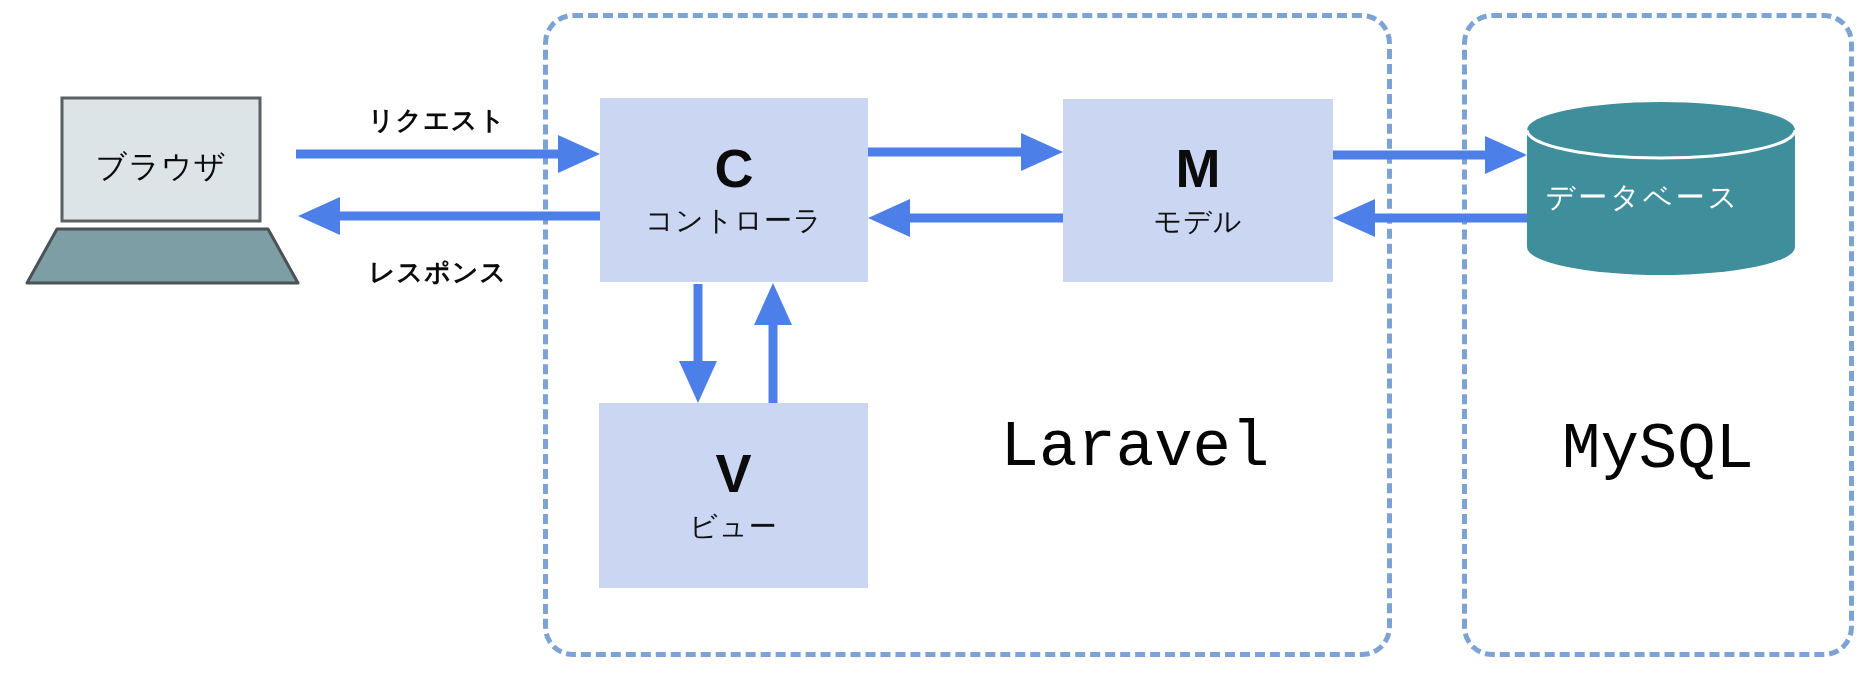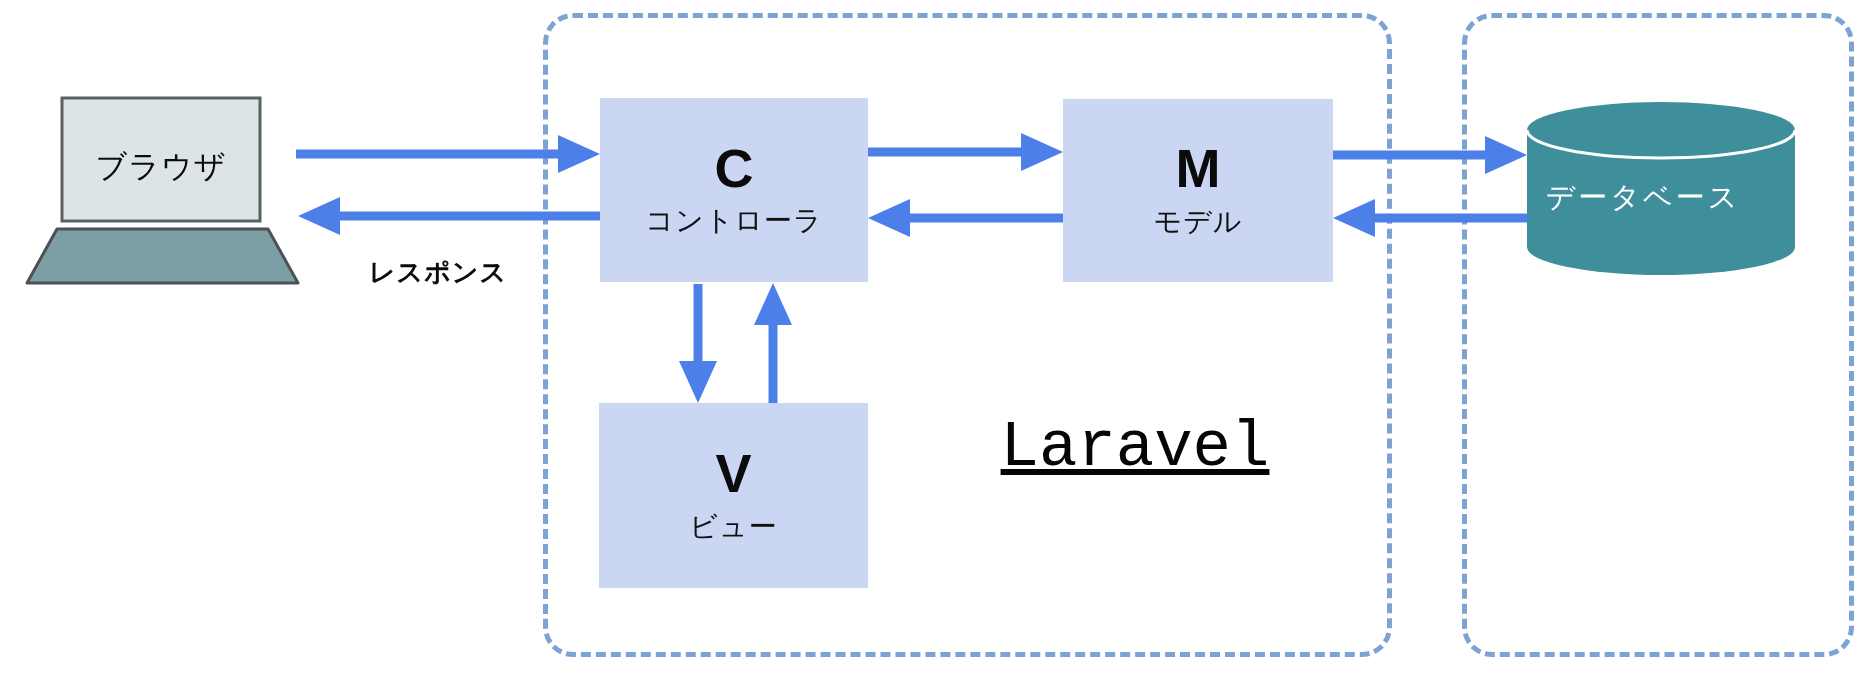--- a/index.html
+++ b/index.html
@@ -83,21 +83,20 @@
     letter-spacing: 1px;
   }
   #request-label  { left: 297px; top: 103px; }
   #response-label { left: 298px; top: 236px; margin-top: 19px; }
   .env-label {
     width: 400px;
     text-align: center;
     font-family: "Liberation Mono", "DejaVu Sans Mono", monospace;
     font-size: 64px;
     color: #050505;
-    text-decoration: underline;
   }
   #laravel-label { left: 935px;  top: 412px; }
   #mysql-label   { left: 1458px; top: 414px; }
   #database-label {
     left: 1527px; top: 168px; width: 232px; height: 60px;
     display: flex; align-items: center; justify-content: center;
     color: #ffffff;
     font-size: 29px;
     letter-spacing: 3px;
     font-weight: 400;
@@ -172,17 +171,19 @@
     </g>
 
     <g>
       <path d="M1527 130 H1795 V247 A134 28 0 0 1 1527 247 Z" fill="#3f8e9c"></path>
       <ellipse cx="1661" cy="130" rx="134" ry="28" fill="#3f8e9c"></ellipse>
       <path d="M1527 130 A134 28 0 0 0 1795 130" fill="none" stroke="#ffffff" stroke-width="3"></path>
     </g>
   </svg>
 
   <div class="label" id="browser-label">ブラウザ</div>
+  <div class="label flow-label" id="request-label">リクエスト</div>
   <div class="label flow-label" id="response-label">レスポンス</div>
   <div class="label env-label" id="laravel-label">Laravel</div>
+  <div class="label env-label" id="mysql-label">MySQL</div>
   <div class="label" id="database-label">データベース</div>
 
 </div>
 
 </body></html>

